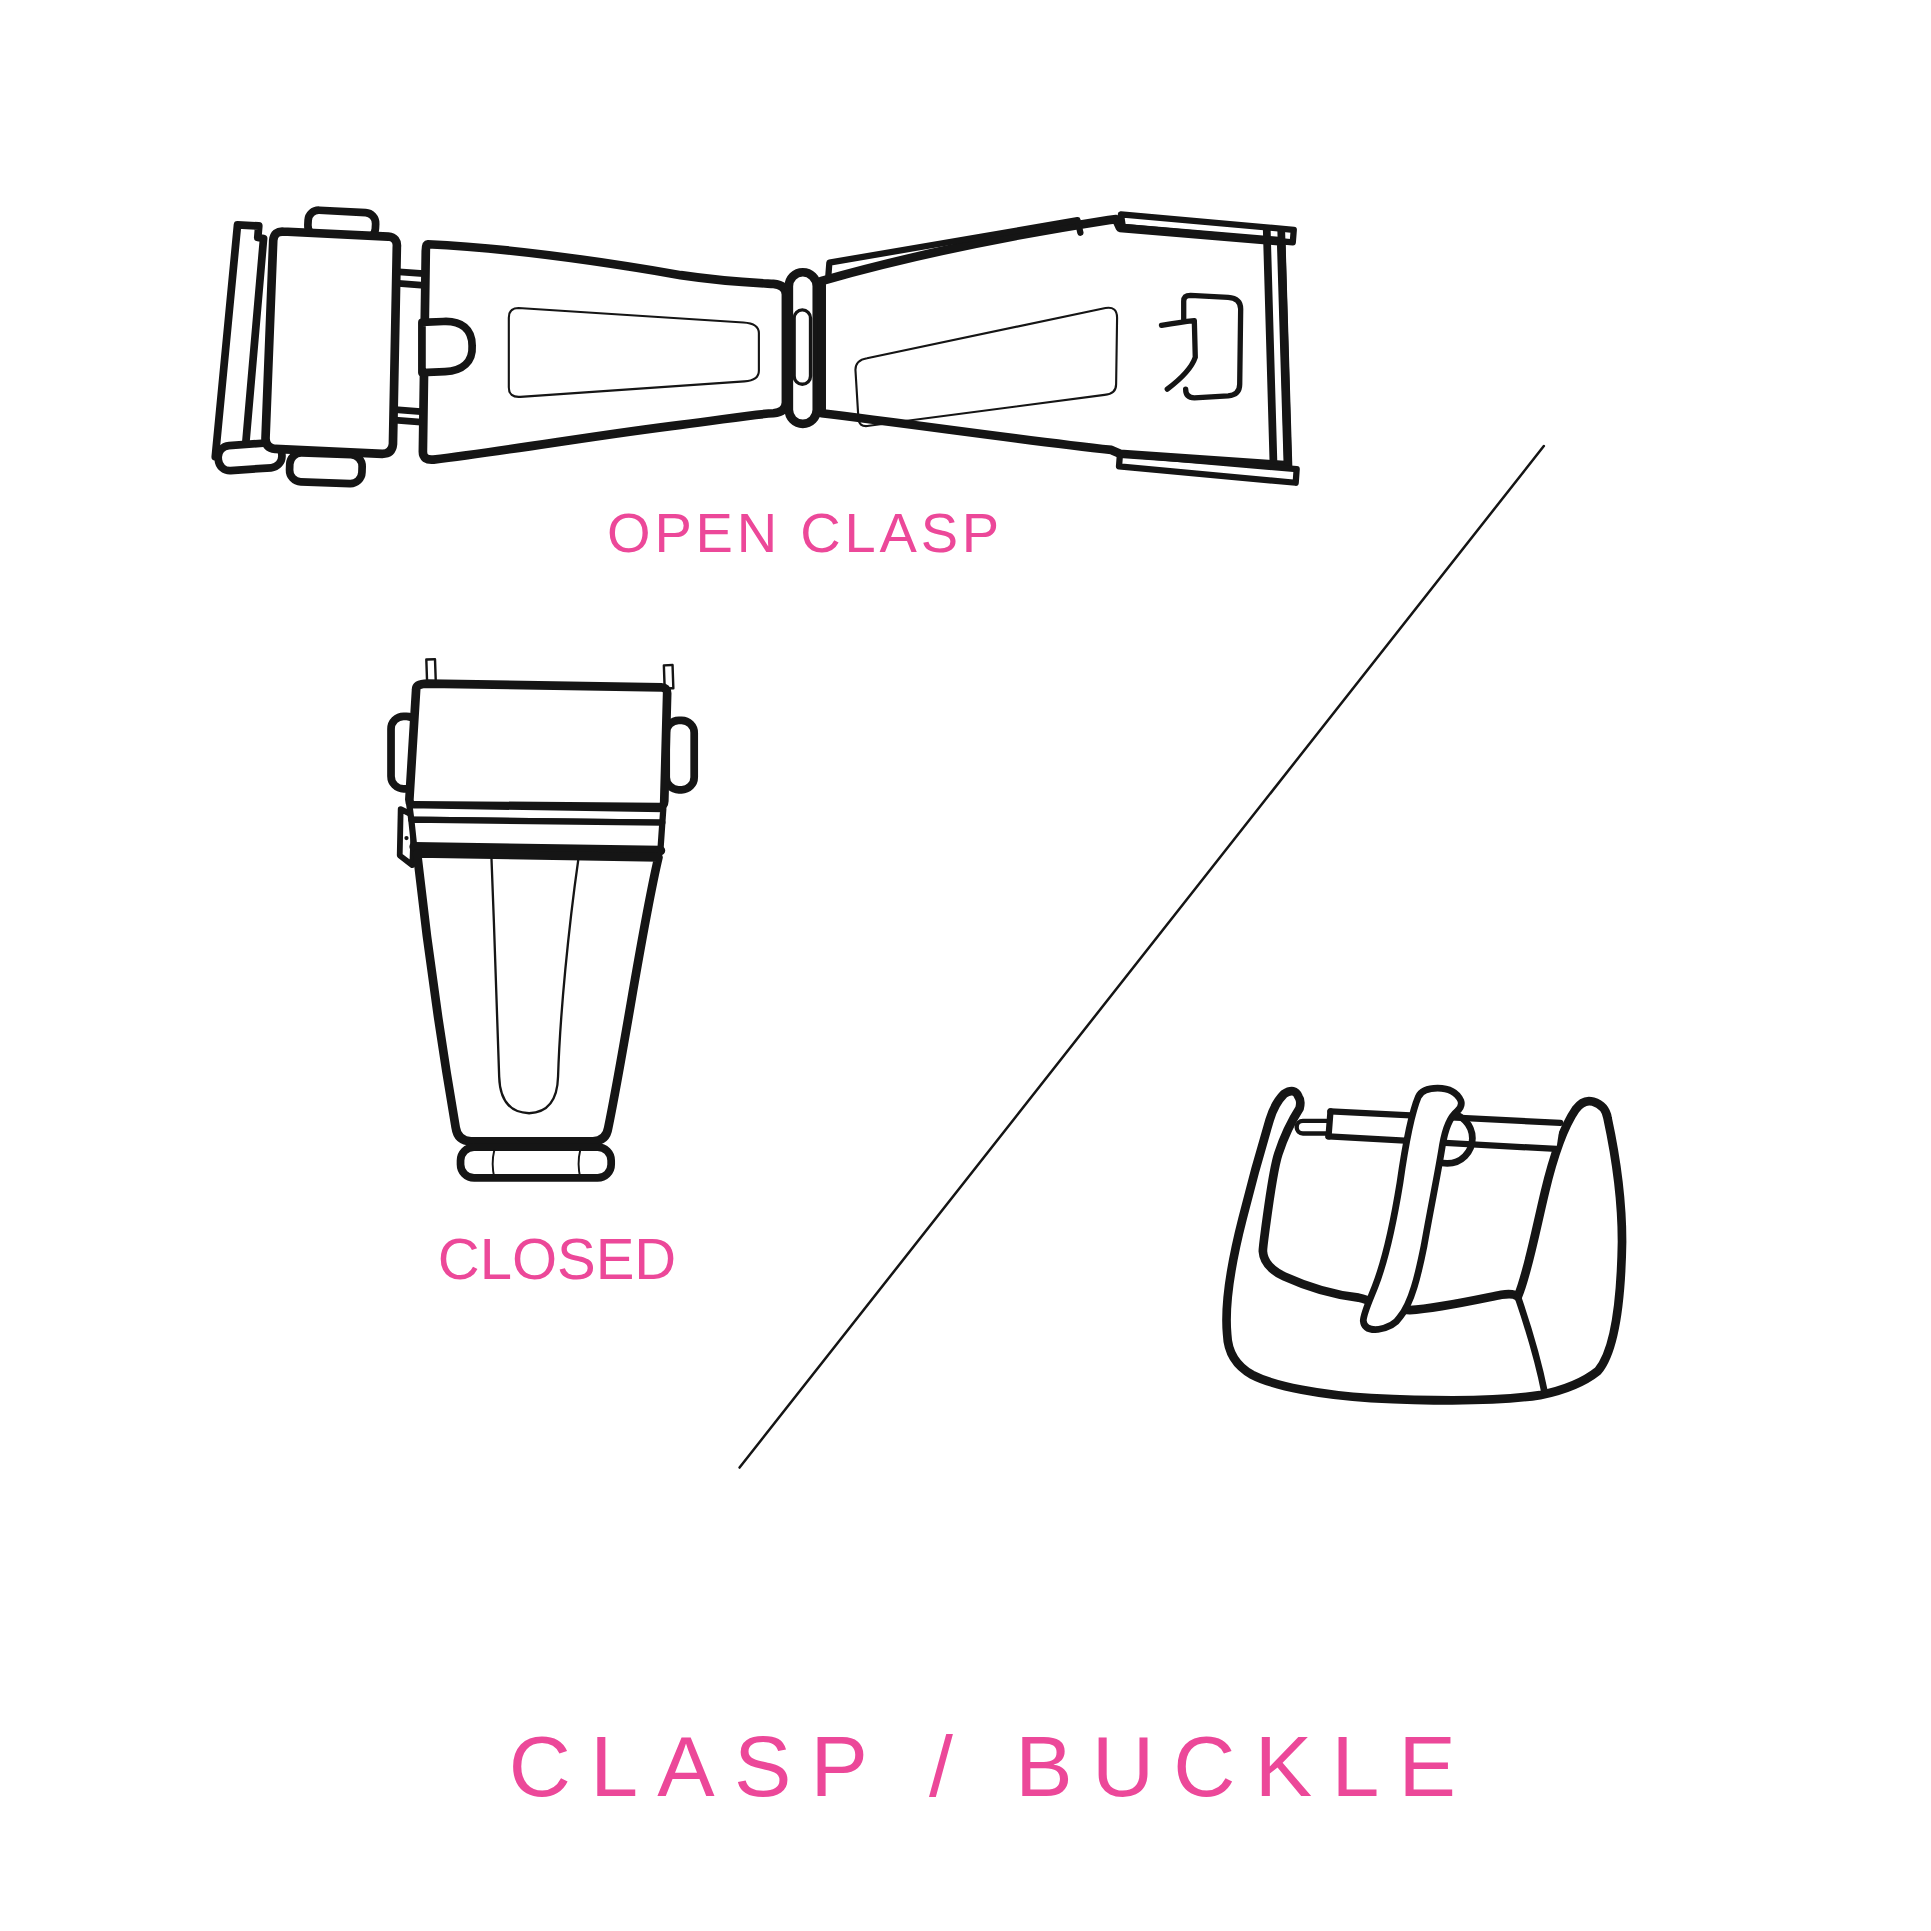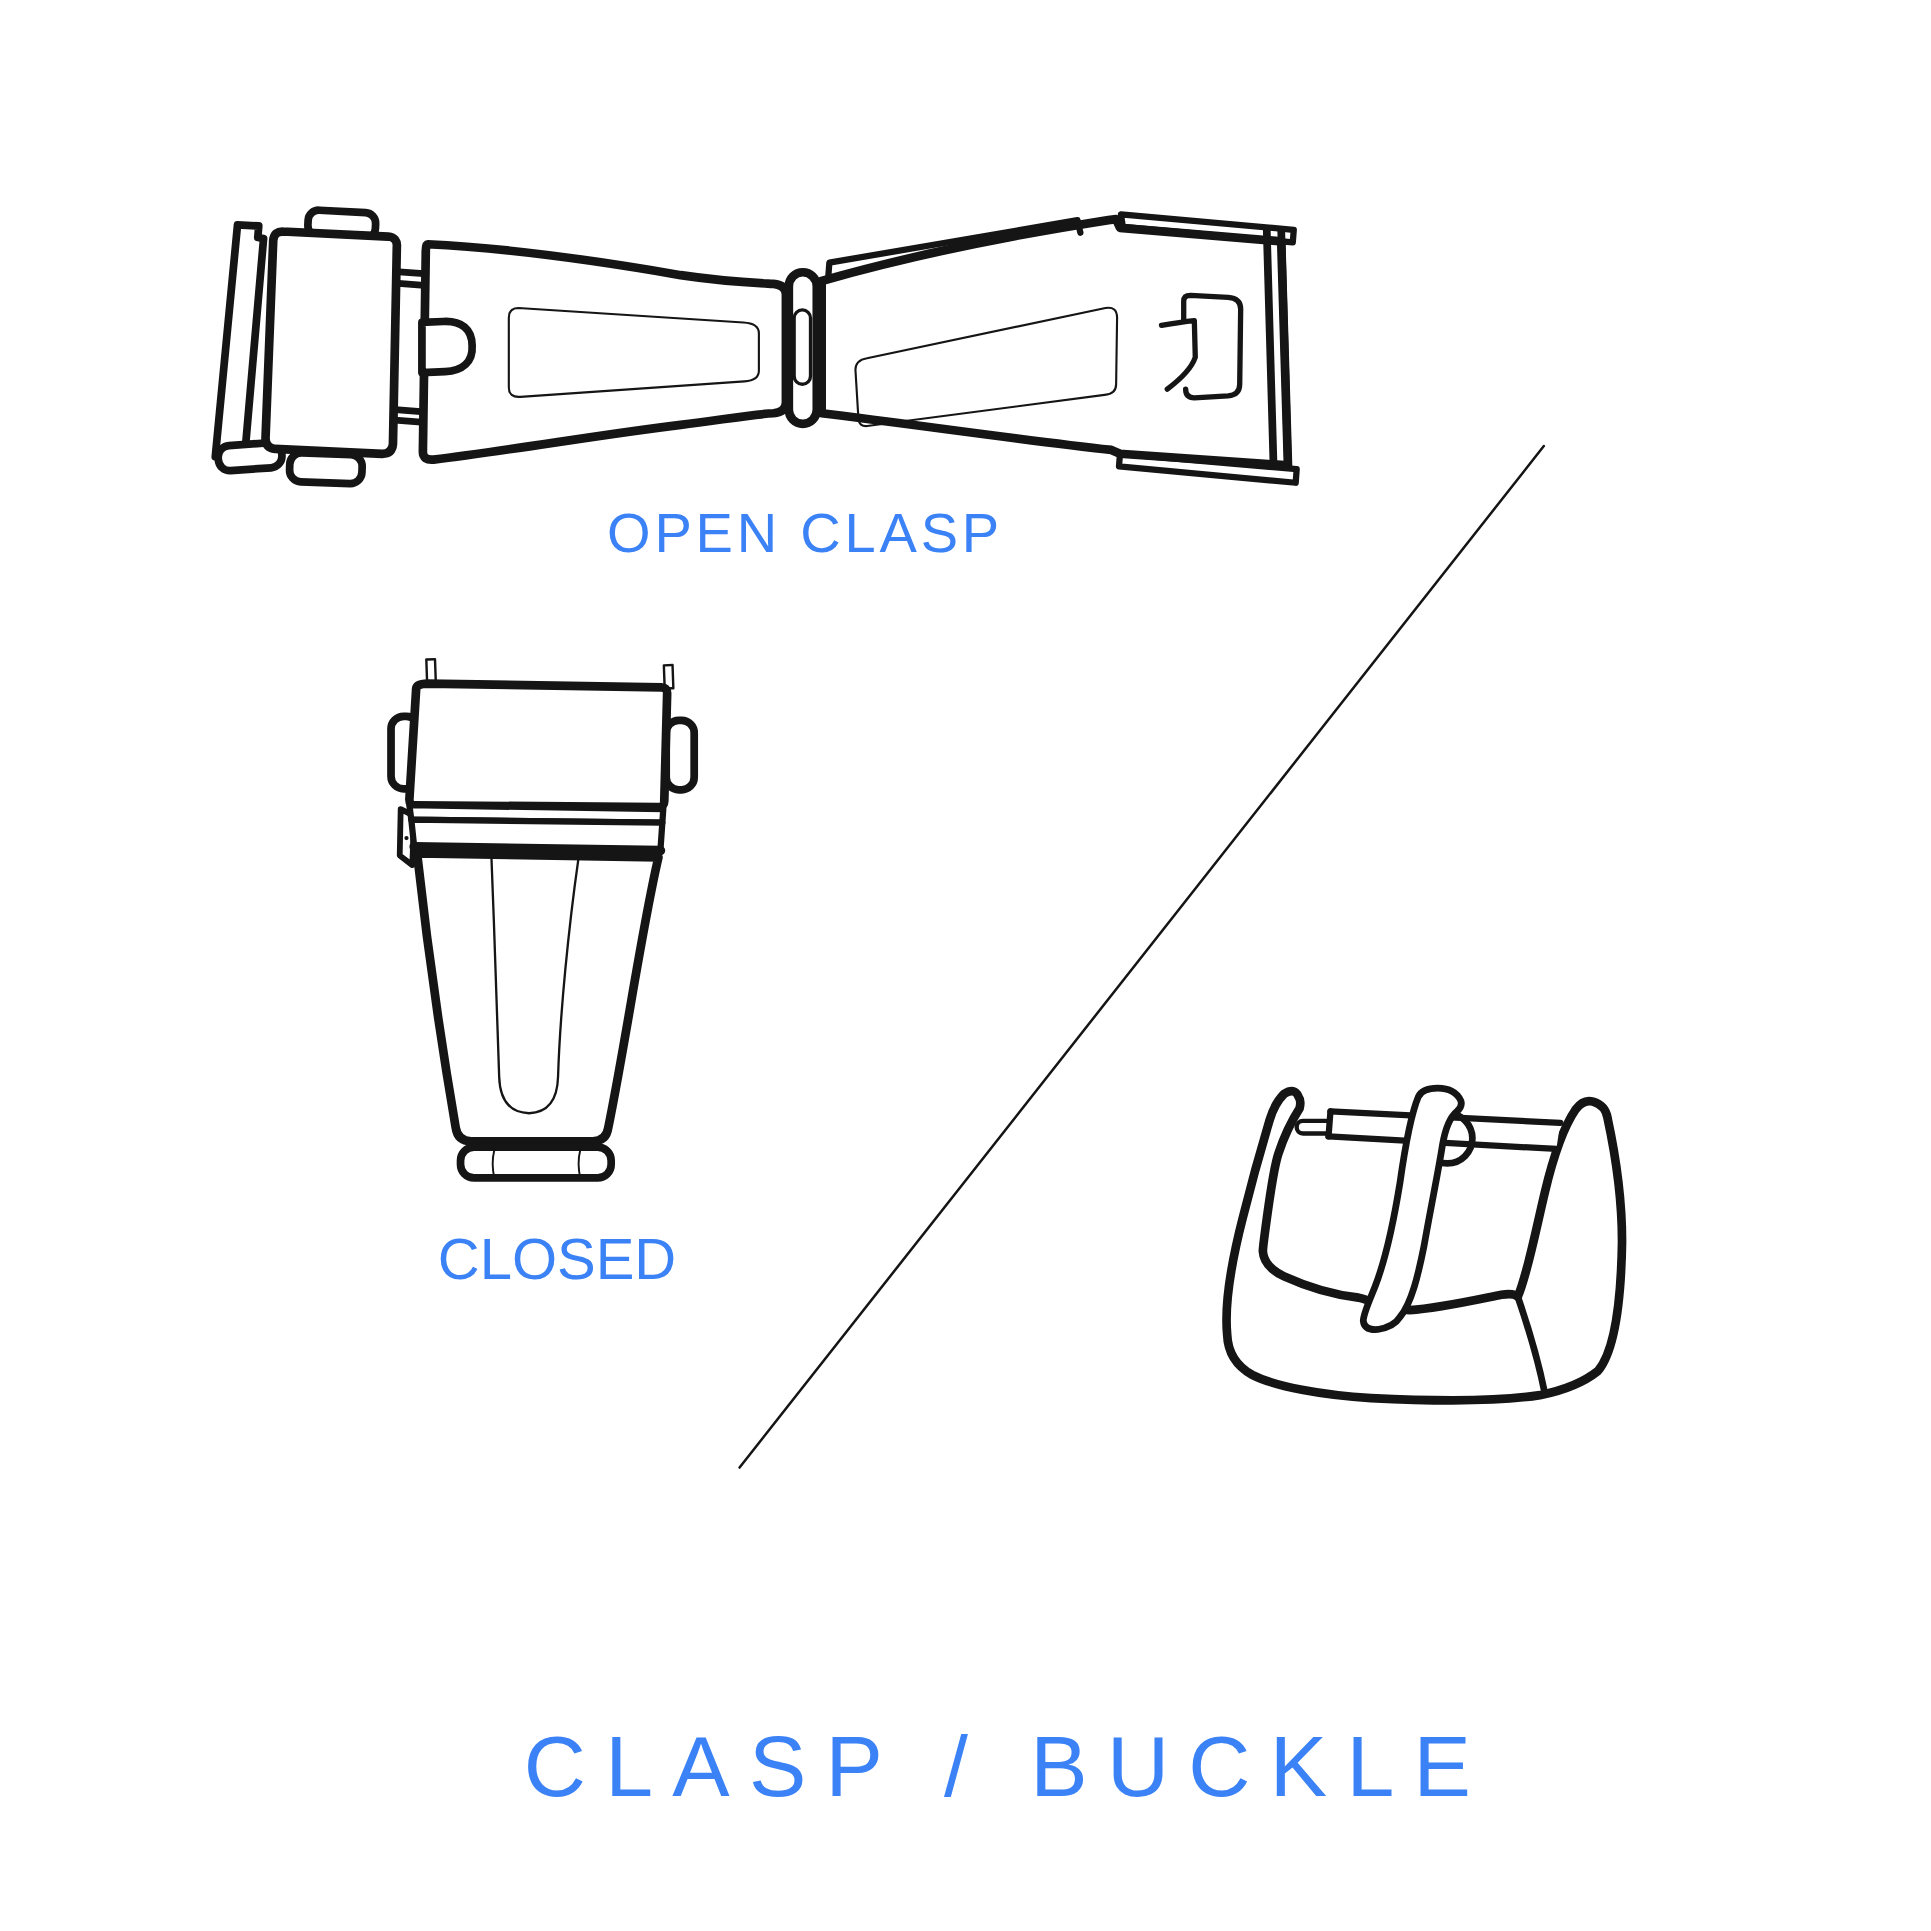--- a/index.html
+++ b/index.html
@@ -1,22 +1,22 @@
 <!DOCTYPE html>
 <html><head>
 <meta charset="utf-8">
 <style>
   html,body{margin:0;padding:0;background:#fff;}
   .canvas{position:relative;width:1931px;height:1931px;background:#ffffff;overflow:hidden;
           font-family:"Liberation Sans",sans-serif;}
   .canvas svg{position:absolute;left:0;top:0;}
-  .label{position:absolute;color:#3b82f6;white-space:nowrap;transform:translateX(-50%);}
+  .label{position:absolute;color:#ec4899;white-space:nowrap;transform:translateX(-50%);}
   .label-open{left:805px;top:500px;font-size:56px;letter-spacing:3.8px;}
   .label-closed{left:520px;top:1225px;font-size:58px;letter-spacing:0px;margin-left:37px;}
-  .label-title{left:992px;top:1717px;font-size:86px;letter-spacing:19.3px;margin-left:15px;}
+  .label-title{left:992px;top:1717px;font-size:86px;letter-spacing:19.3px;}
 </style>
 </head>
 <body>
 
 <div class="canvas">
 
 <svg width="1931" height="1931" viewBox="0 0 2000 2000">
   <g stroke="#151515" fill="none" stroke-linejoin="round" stroke-linecap="round">
 
     <g>

